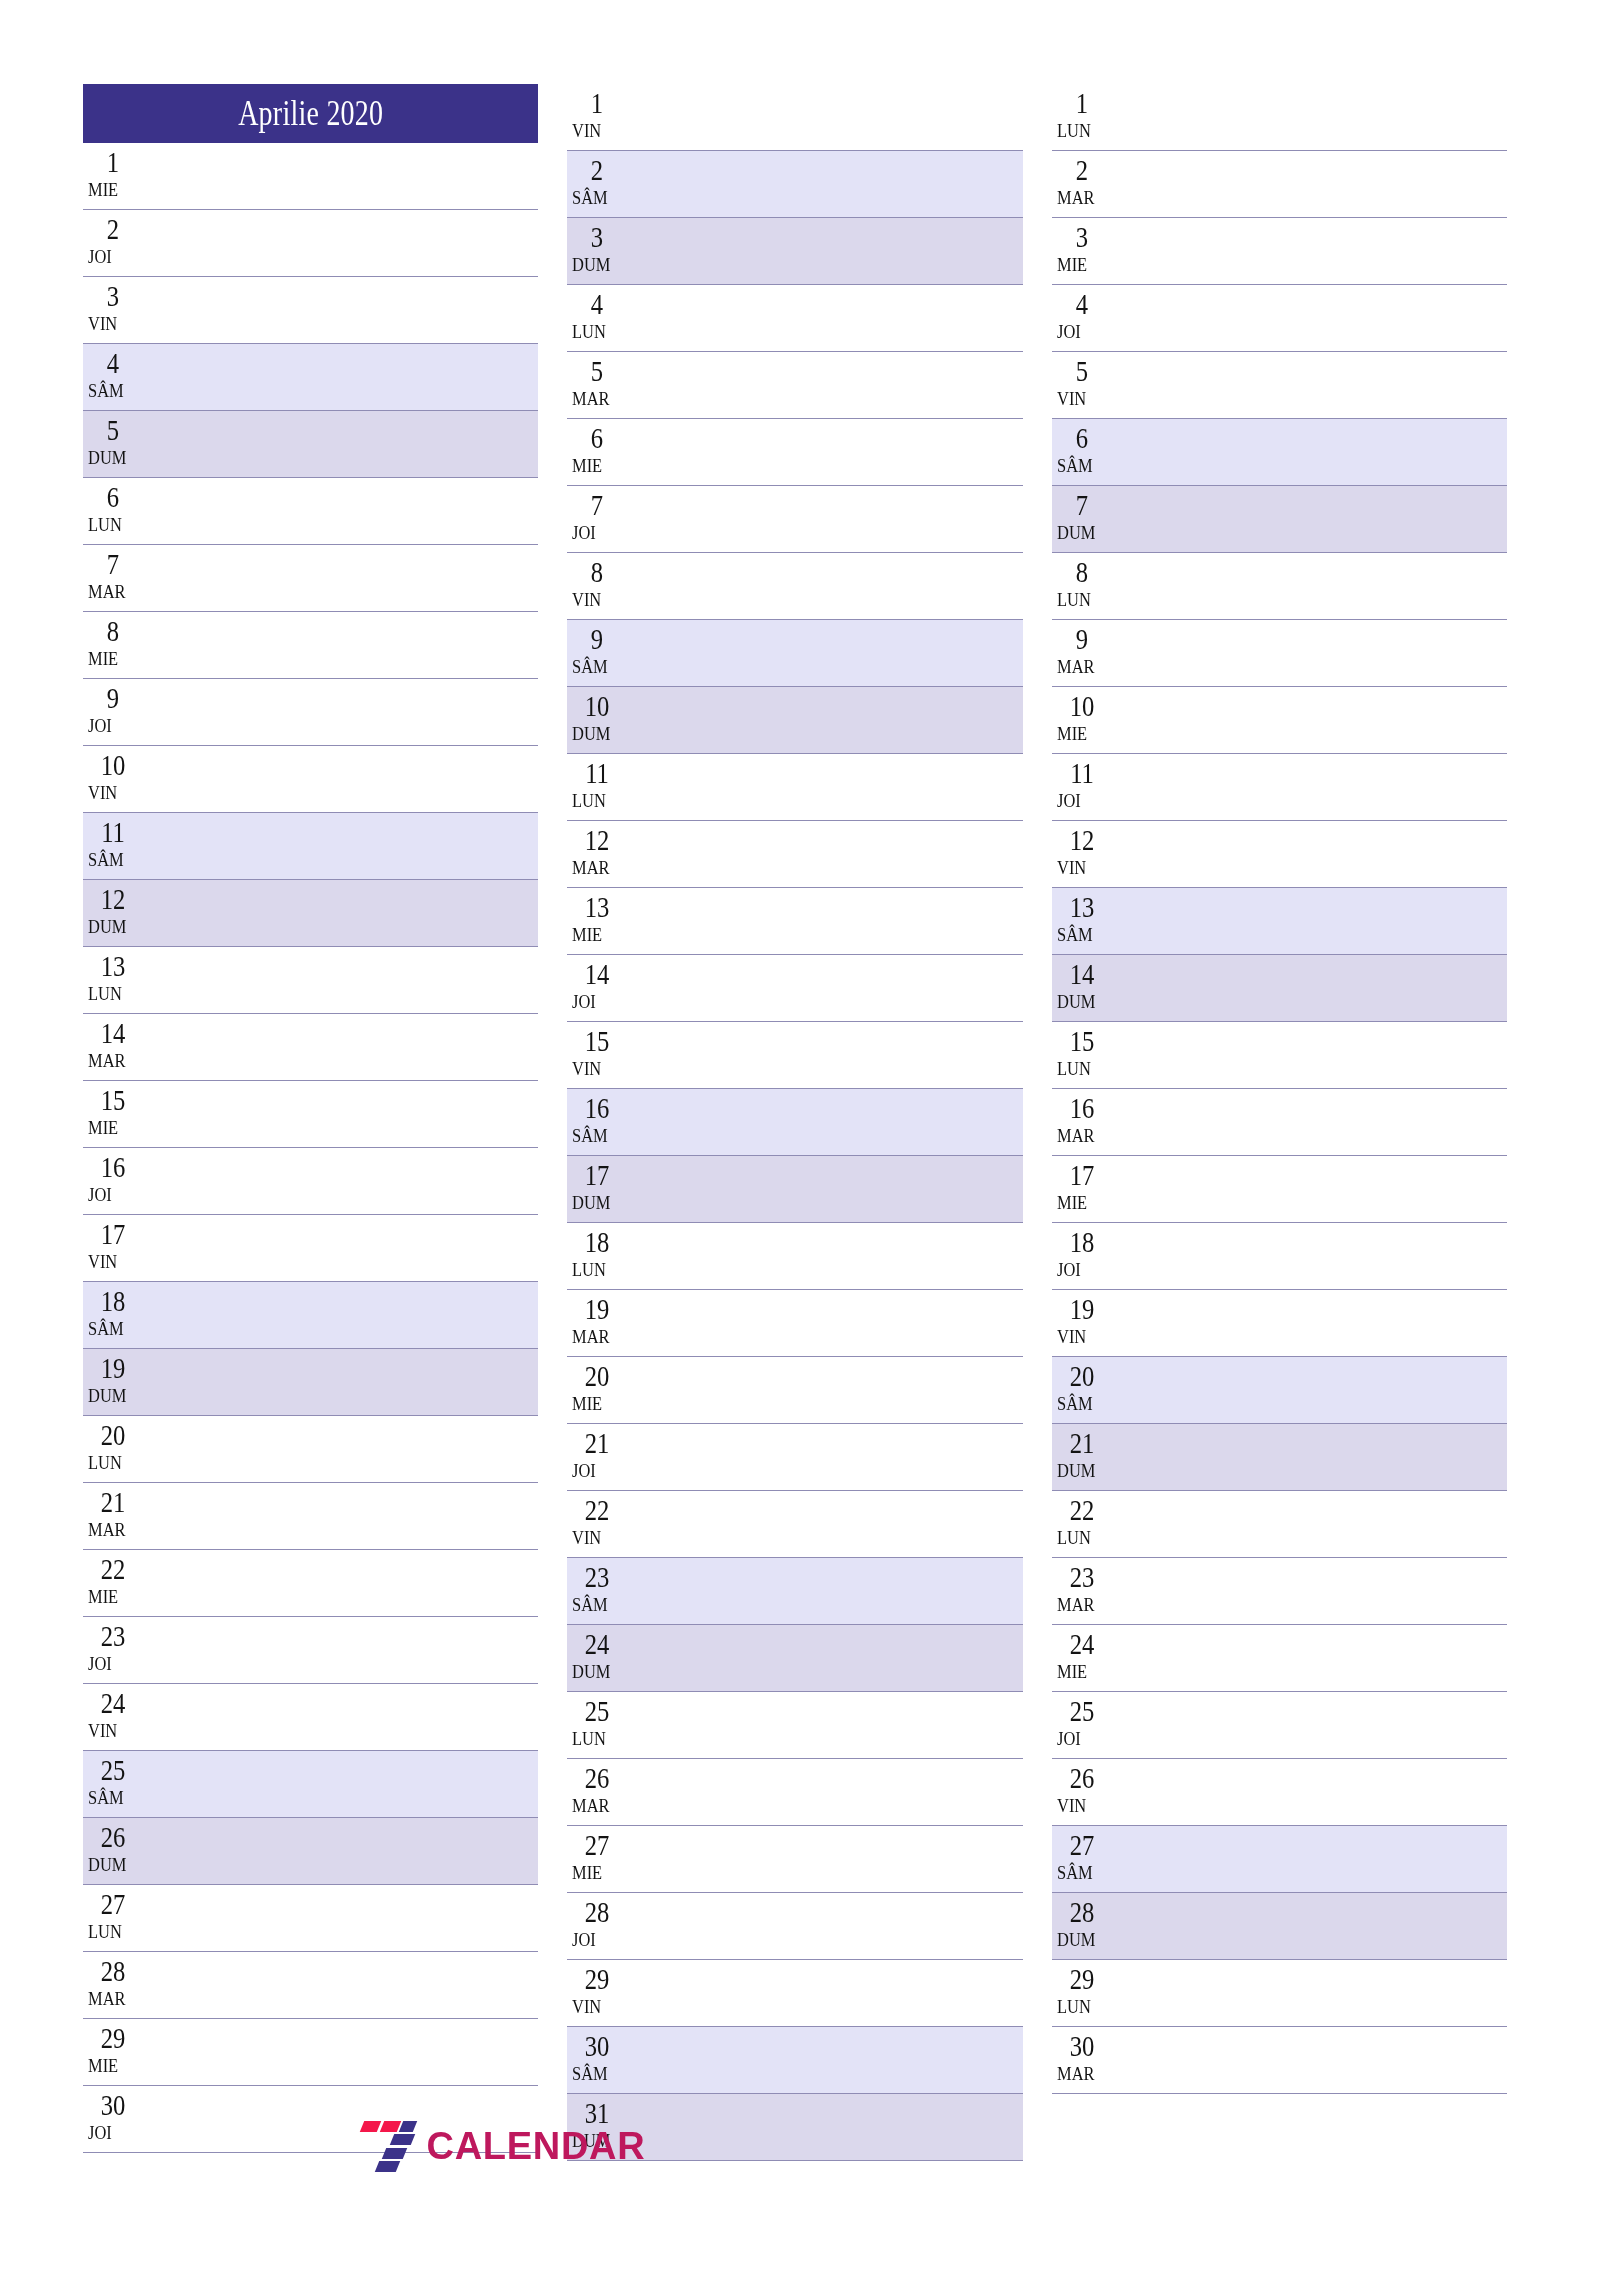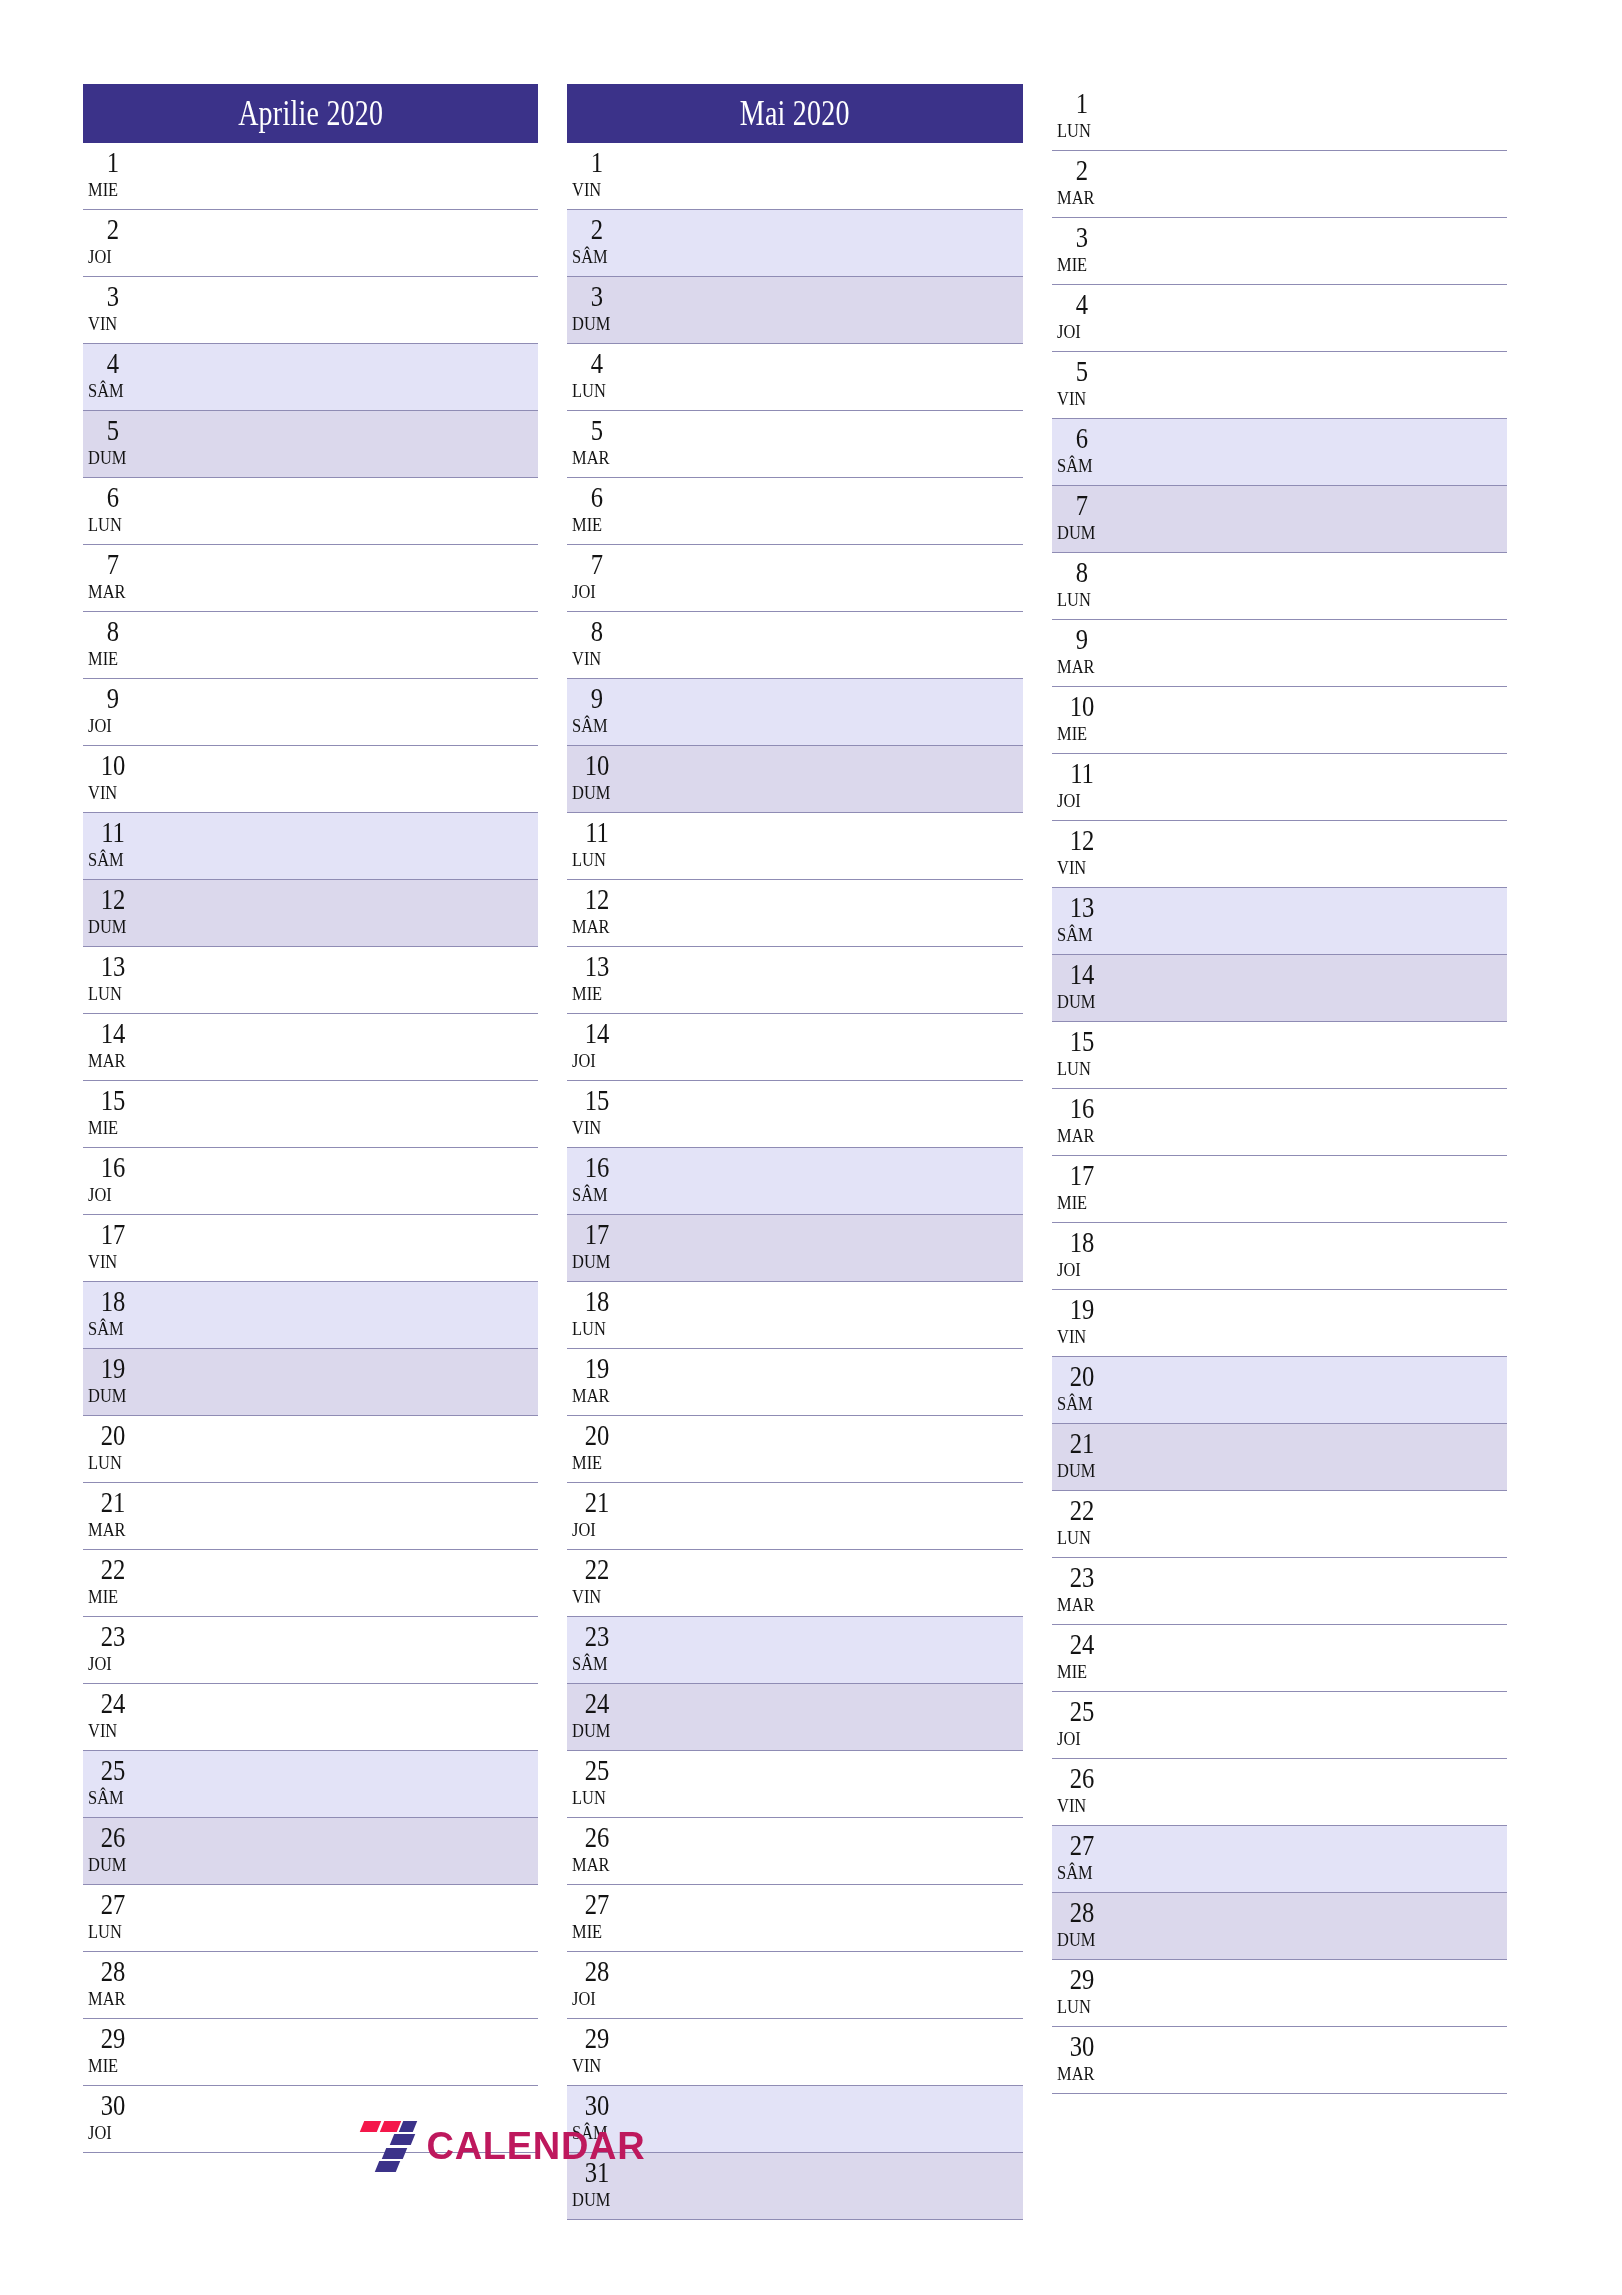--- a/index.html
+++ b/index.html
@@ -260,23 +260,20 @@
             <div class="day-num">29</div>
             <div class="day-dow">MIE</div>
           </div>
           <div class="day-row">
             <div class="day-num">30</div>
             <div class="day-dow">JOI</div>
           </div>
         </div>
       </div>
       <div class="month-col">
-        <div class="month-header">
-          <div class="month-title">Mai 2020</div>
-        </div>
         <div class="days">
           <div class="day-row">
             <div class="day-num">1</div>
             <div class="day-dow">VIN</div>
           </div>
           <div class="day-row sat">
             <div class="day-num">2</div>
             <div class="day-dow">SÂM</div>
           </div>
           <div class="day-row sun">

